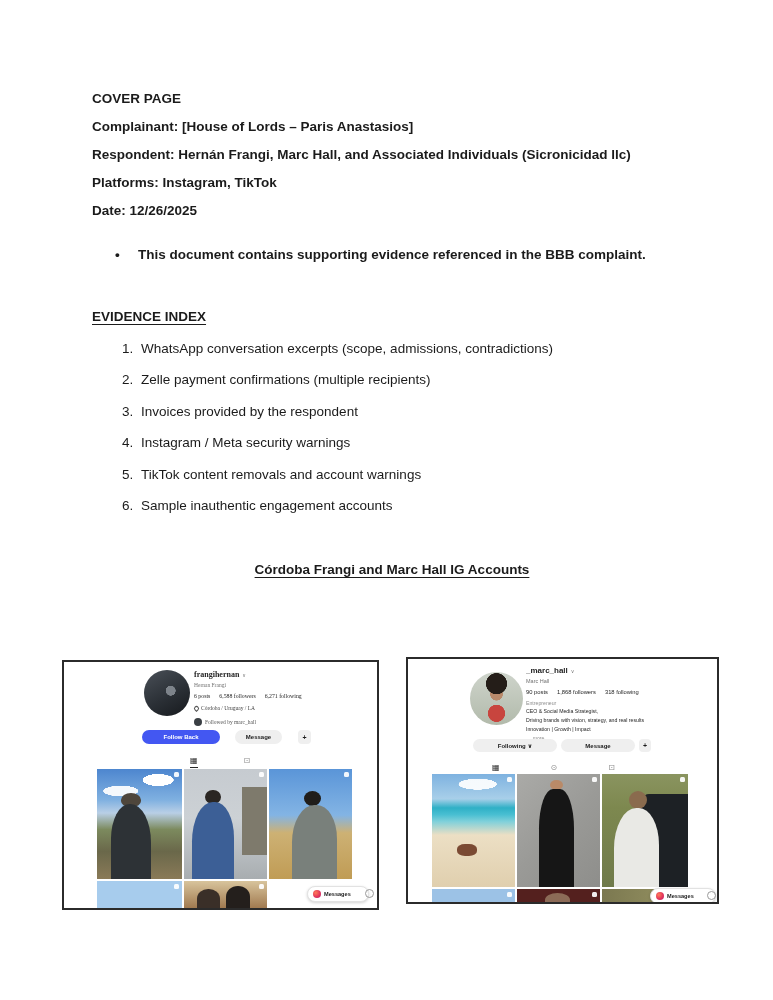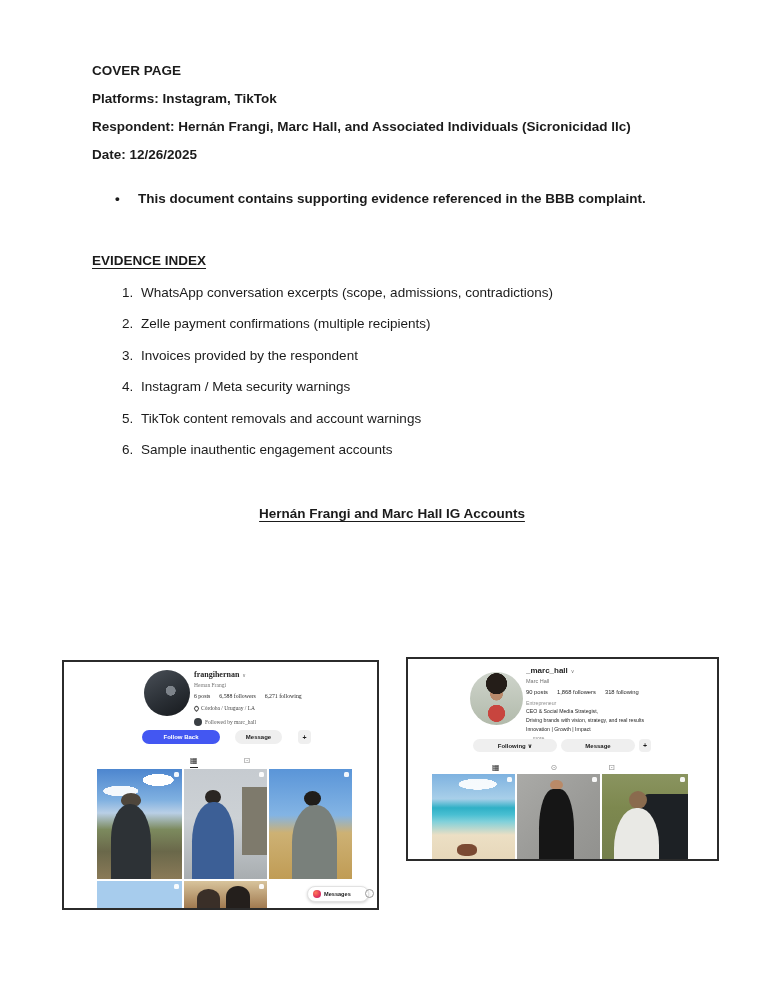--- a/index.html
+++ b/index.html
@@ -1,35 +1,35 @@
 <!DOCTYPE html>
 <html><head>
 <meta charset="utf-8">
 <style>
   html,body{margin:0;padding:0;background:#e8e8e8;}
   .page{position:relative;width:773px;height:1000px;background:#ffffff;margin:0 auto;
         font-family:"Liberation Sans","DejaVu Sans",sans-serif;color:#1b1b1b;overflow:hidden;}
 
   
-  .doc{position:absolute;left:92px;top:0;width:600px;padding-top:64px;font-size:13.5px;}
+  .doc{position:absolute;left:92px;top:0;width:600px;padding-top:92px;font-size:13.5px;}
   .doc p{margin:0 0 14.5px;line-height:13.5px;}
   .b{font-weight:700;}
   .u{text-decoration:underline;text-underline-offset:3px;}
   .bullet-row{display:flex;margin:30px 0 0 23px;line-height:13.5px;}
   .bullet-row .dot{width:23px;flex:0 0 23px;font-weight:700;}
   .mt-index{margin-top:49px !important;}
   .mt-contents{margin-top:4px !important;}
   ol.evidence{margin:18px 0 4px;padding-left:45px;font-weight:400;}
   ol.evidence li{margin-bottom:17.5px;line-height:14px;padding-left:4px;}
   .section-heading{margin-top:50px !important;text-align:center;}
 
   
   .shot{position:absolute;margin:0;background:#ffffff;border:2px solid #2b2b2b;box-sizing:border-box;overflow:hidden;}
   .shot-left{left:62px;top:660px;width:317px;height:250px;}
-  .shot-right{left:406px;top:657px;width:313px;height:204px;}
+  .shot-right{left:406px;top:657px;width:313px;height:247px;}
 
   .avatar{position:absolute;border-radius:50%;}
   .av-l{left:80px;top:8px;width:46px;height:46px;
     background:radial-gradient(circle at 58% 45%, #7d838a 0 13%, transparent 14%),
                linear-gradient(150deg,#4a5058 0%,#2b3036 55%,#16191d 100%);}
   .av-r{left:62px;top:13px;width:53px;height:53px;
     background:radial-gradient(circle at 50% 22%, #241d18 0 21%, transparent 22%),
                radial-gradient(circle at 50% 42%, #b98a6b 0 15%, transparent 16%),
                radial-gradient(circle at 50% 78%, #c8453e 0 17%, transparent 18%),
                linear-gradient(180deg,#ced4cb 0%,#b2baab 100%);}
@@ -117,41 +117,42 @@
   .helpc{position:absolute;left:301px;top:227px;width:7px;height:7px;border:1px solid #9a9a9a;border-radius:50%;display:block;}
   .helpc-r{left:299px;top:232px;}
 </style>
 </head>
 <body>
 
 <div class="page">
 
   <div class="doc">
     <p class="b">COVER PAGE</p>
+    <p class="b">Complainant: [House of Lords – Paris Anastasios]</p>
+    <p class="b">Respondent: Hernán Frangi, Marc Hall, and Associated Individuals (Sicronicidad llc)</p>
     <p class="b">Platforms: Instagram, TikTok</p>
-    <p class="b">Respondent: Hernán Frangi, Marc Hall, and Associated Individuals (Sicronicidad llc)</p>
     <p class="b">Date: 12/26/2025</p>
 
     <div class="bullet-row">
       <span class="dot">•</span>
       <span class="b">This document contains supporting evidence referenced in the BBB complaint.</span>
     </div>
 
     <p class="b u mt-index">EVIDENCE INDEX</p>
 
     <ol class="evidence">
       <li>WhatsApp conversation excerpts (scope, admissions, contradictions)</li>
       <li>Zelle payment confirmations (multiple recipients)</li>
       <li>Invoices provided by the respondent</li>
       <li>Instagram / Meta security warnings</li>
       <li>TikTok content removals and account warnings</li>
       <li>Sample inauthentic engagement accounts</li>
     </ol>
 
-    <p class="b u section-heading">Hernán Frangi and Marc Hall IG Accounts</p>
+    <p class="b u section-heading">Córdoba Frangi and Marc Hall IG Accounts</p>
   </div>
 
   <figure class="shot shot-left">
     <div class="avatar av-l"></div>
 
     <div class="phead ph-l">
       <div class="uname">
         <span>frangihernan</span>
         <span class="chev">∨</span>
       </div>

